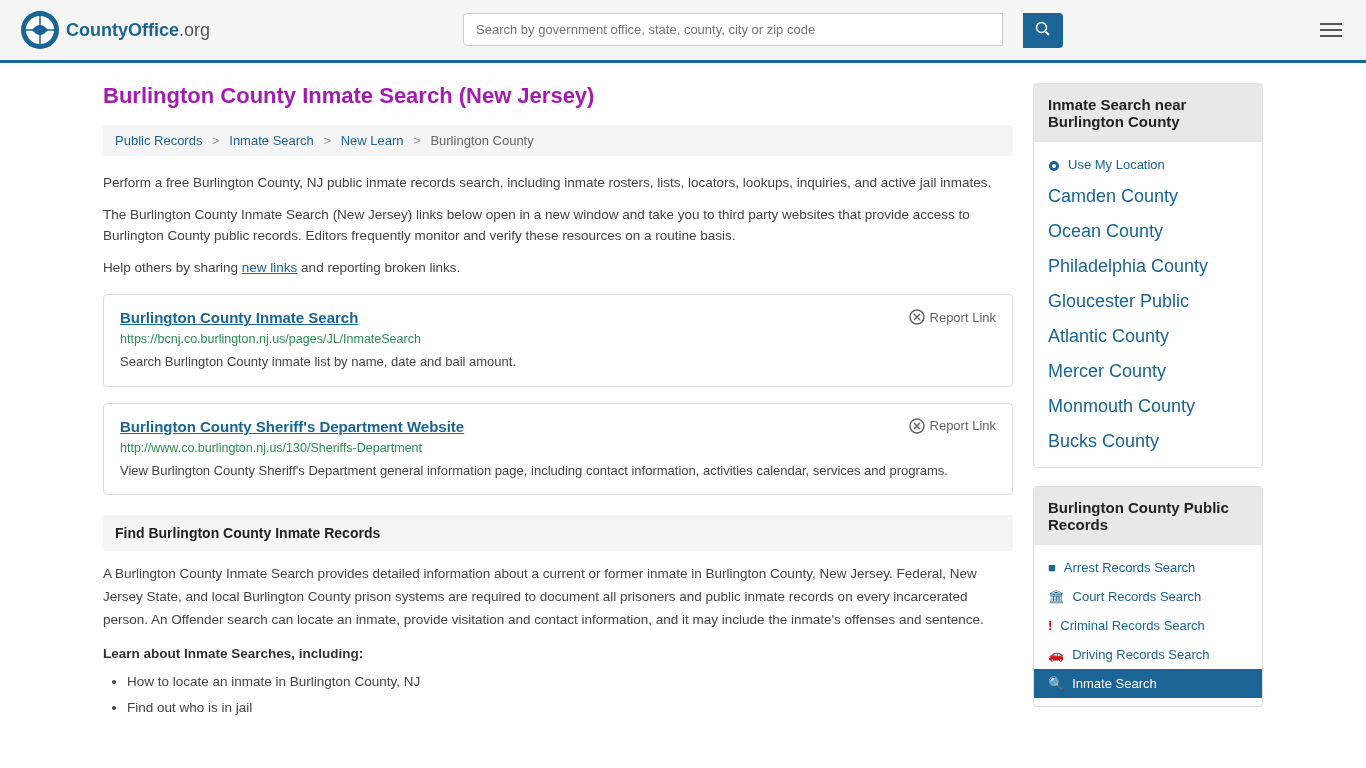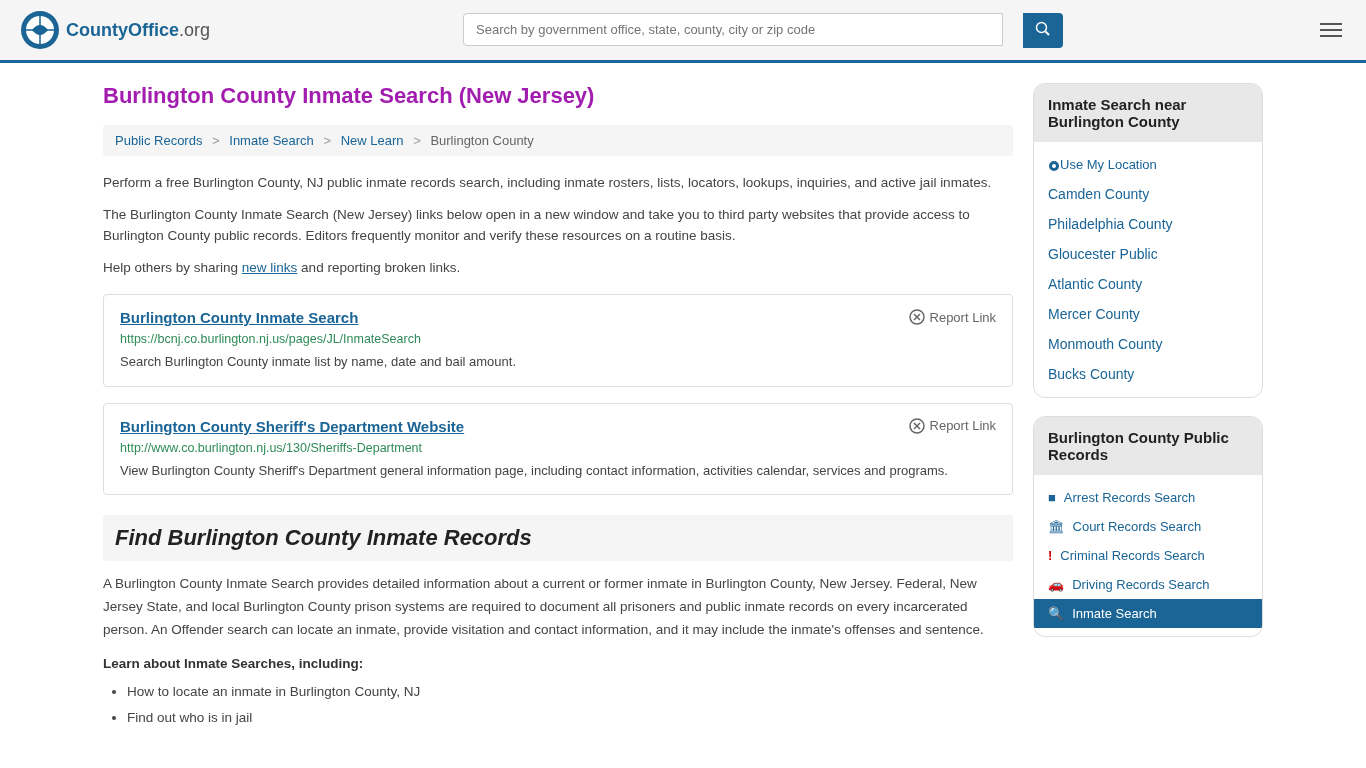--- a/index.html
+++ b/index.html
@@ -162,26 +162,25 @@
     .result-desc {
       font-size: 13px;
       color: #444;
       line-height: 1.5;
     }
 
     
     .section-heading {
       background: #f5f5f5;
       padding: 10px 12px;
-      font-size: 22px;
+      font-size: 14px;
       font-weight: bold;
       color: #222;
       margin: 20px 0 12px 0;
       border-radius: 3px;
-      font-style: italic;
     }
 
     .body-text {
       font-size: 13.5px;
       line-height: 1.7;
       color: #444;
       margin-bottom: 14px;
     }
 
     .learn-heading {
@@ -193,40 +192,40 @@
     .bullet-list {
       padding-left: 24px;
       font-size: 13.5px;
       color: #444;
       line-height: 1.9;
     }
 
     
     .sidebar-box {
       border: 1px solid #ddd;
-      border-radius: 12px;
+      border-radius: 4px;
       margin-bottom: 18px;
       overflow: hidden;
     }
     .sidebar-box-title {
       background: #e8e8e8;
       padding: 12px 14px;
       font-size: 15px;
       font-weight: bold;
       color: #222;
     }
     .sidebar-box-content {
       padding: 8px 0;
     }
     .sidebar-link {
       display: flex;
       align-items: center;
       gap: 8px;
       padding: 7px 14px;
-      font-size: 14px;
+      font-size: 18px;
       color: #1a6496;
       text-decoration: none;
       cursor: pointer;
     }
 
     
     .pub-rec-item {
       display: flex;
       align-items: center;
       gap: 8px;
@@ -241,21 +240,21 @@
     }
     .pub-rec-icon {
       font-size: 13px;
       flex-shrink: 0;
     }
 
     
     .use-location {
       display: flex;
       align-items: flex-end;
-      gap: 0;
+      gap: 8px;
       padding: 7px 14px;
       font-size: 13px;
       color: #1a6496;
       cursor: pointer;
     }
   </style>
 </head>
 <body>
 
 <header class="header">
@@ -370,20 +369,23 @@
             <circle cx="6" cy="6" r="5" fill="#1a6496"></circle>
             <circle cx="6" cy="6" r="2" fill="white"></circle>
           </svg>
           <span style="color:#1a6496; font-size:13px;">Use My Location</span>
         </div>
 
         <div class="sidebar-link">
           <span>Camden County</span>
         </div>
         <div class="sidebar-link">
+          <span>Ocean County</span>
+        </div>
+        <div class="sidebar-link">
           <span>Philadelphia County</span>
         </div>
         <div class="sidebar-link">
           <span>Gloucester Public</span>
         </div>
         <div class="sidebar-link">
           <span>Atlantic County</span>
         </div>
         <div class="sidebar-link">
           <span>Mercer County</span>

